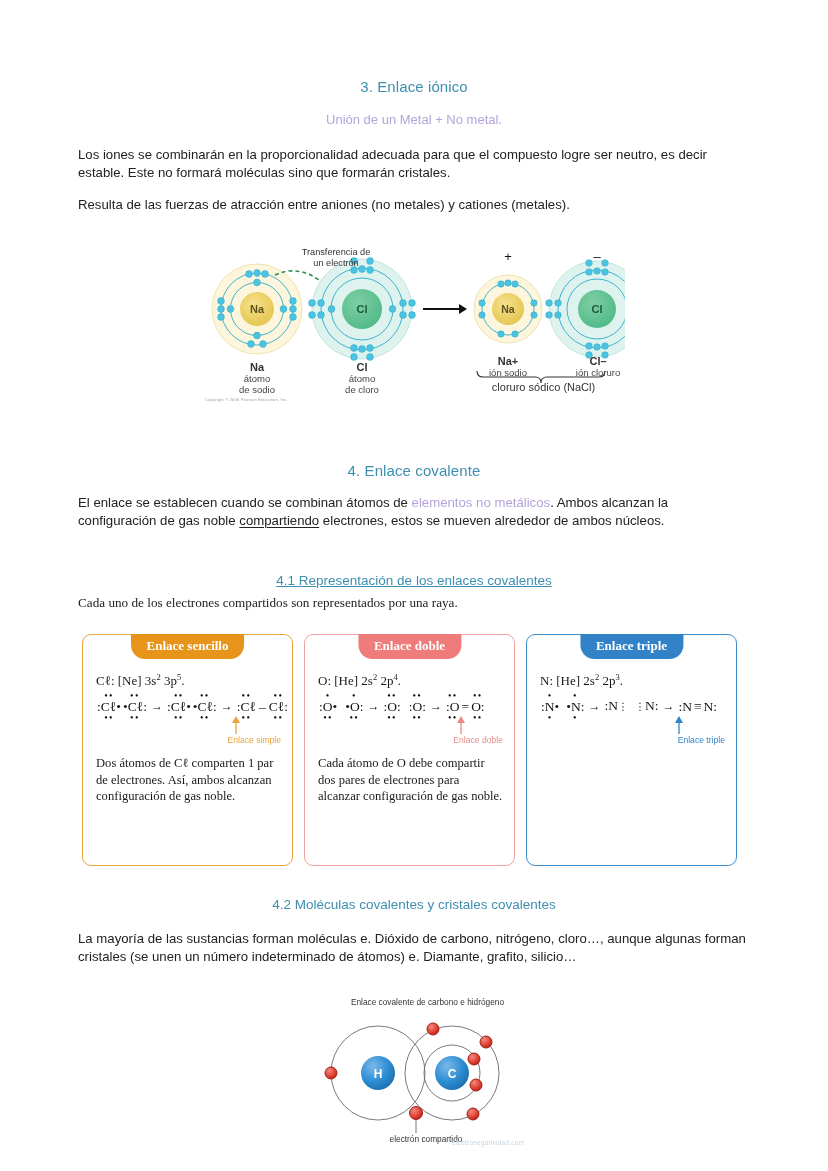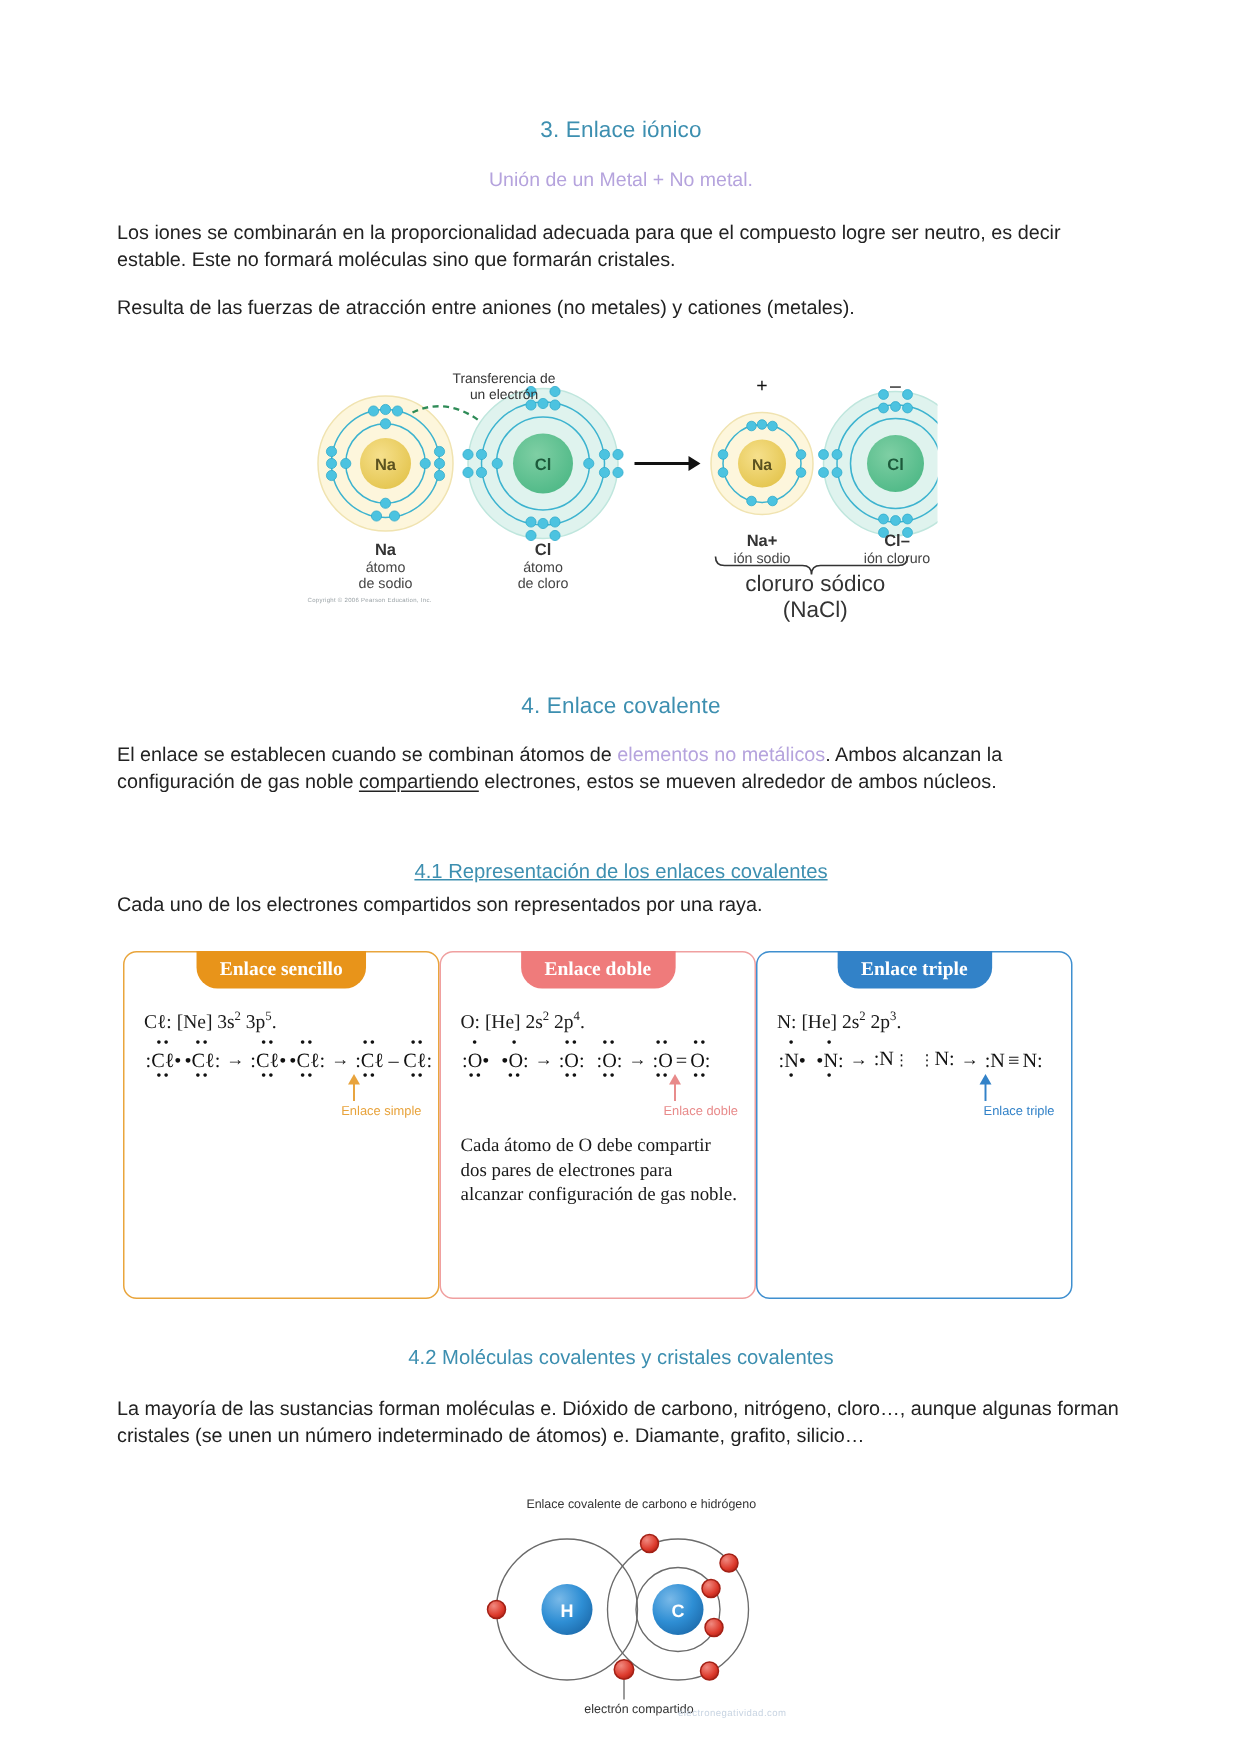--- a/index.html
+++ b/index.html
@@ -32,21 +32,21 @@
   .underline-word{text-decoration:underline;text-decoration-thickness:1px;text-underline-offset:2px;}
 
   
   .nacl-fig{position:absolute;left:205px;top:245px;width:420px;height:165px;}
   .nacl-label{position:absolute;font-family:"Liberation Sans",sans-serif;color:#333;}
   .atom-title{font-weight:bold;font-size:11px;text-align:center;}
   .atom-sub{font-size:9.5px;text-align:center;line-height:11px;color:#444;}
   .copyright{position:absolute;left:0;top:152px;font-size:4px;color:#9aa2a6;letter-spacing:.2px;}
 
   
-  .cards{position:absolute;left:82px;top:634px;width:656px;height:232px;display:flex;}
+  .cards{position:absolute;left:82px;top:634px;width:656px;height:232px;display:flex;gap:11px;}
   .card{
     width:211px;height:232px;box-sizing:border-box;
     border-radius:9px;background:#fff;position:relative;
   }
   .card.single{border:1.4px solid #e9a53c;}
   .card.double{border:1.4px solid #f0a0a0;}
   .card.triple{border:1.4px solid #3f8fcf;}
   .card-header{
     position:absolute;left:50%;transform:translateX(-50%);top:-1px;
     border-bottom-left-radius:14px;border-bottom-right-radius:14px;
@@ -106,21 +106,21 @@
     <p class="body-text" style="position:absolute;left:0;top:196px;width:660px;">Resulta de las fuerzas de atracción entre aniones (no metales) y cationes (metales).</p>
 
     <h2 class="section-heading" style="position:absolute;left:0;top:462px;width:672px;">4. Enlace covalente</h2>
 
     <p class="body-text" style="position:absolute;left:0;top:494px;width:672px;">
       <span>El enlace se establecen cuando se combinan átomos de </span><span class="accent-purple">elementos no metálicos</span><span>. Ambos alcanzan la configuración de gas noble </span><span class="underline-word">compartiendo</span><span> electrones, estos se mueven alrededor de ambos núcleos.</span>
     </p>
 
     <h3 class="sub-heading" style="position:absolute;left:0;top:573px;width:672px;text-decoration:underline;">4.1 Representación de los enlaces covalentes</h3>
 
-    <p class="body-text" style="position:absolute;left:0;top:594px;width:672px;">Cada uno de los electrones compartidos son representados por una raya.</p>
+    <p class="body-text" style="position:absolute;left:0;top:594px;width:672px;font-family:Liberation Serif, serif;">Cada uno de los electrones compartidos son representados por una raya.</p>
 
     <h3 class="sub-heading" style="position:absolute;left:0;top:897px;width:672px;">4.2 Moléculas covalentes y cristales covalentes</h3>
 
     <p class="body-text" style="position:absolute;left:0;top:930px;width:672px;">La mayoría de las sustancias forman moléculas e. Dióxido de carbono, nitrógeno, cloro…, aunque algunas forman cristales (se unen un número indeterminado de átomos) e. Diamante, grafito, silicio…</p>
   </div>
 
   <div class="nacl-fig">
     <svg width="420" height="165" viewBox="0 0 420 165">
       <defs>
         <radialGradient id="naCore" cx="40%" cy="35%" r="70%">
@@ -255,21 +255,21 @@
       <div class="atom-sub">de cloro</div>
     </div>
     <div class="nacl-label" style="left:263px;top:110px;width:80px;">
       <div class="atom-title">Na+</div>
       <div class="atom-sub">ión sodio</div>
     </div>
     <div class="nacl-label" style="left:352px;top:110px;width:82px;">
       <div class="atom-title">Cl–</div>
       <div class="atom-sub">ión cloruro</div>
     </div>
-    <div class="nacl-label" style="left:276px;top:136px;width:125px;text-align:center;font-size:15px;color:#333;">cloruro sódico (NaCl)</div>
+    <div class="nacl-label" style="left:276px;top:136px;width:125px;text-align:center;font-size:11px;color:#333;">cloruro sódico (NaCl)</div>
     <div class="copyright">Copyright © 2006 Pearson Education, Inc.</div>
   </div>
 
   <div class="cards">
 
     <div class="card single">
       <div class="card-header">Enlace sencillo</div>
       <div class="card-body">
         <div class="econf">
           <span>Cℓ:</span>
@@ -286,20 +286,21 @@
           <span class="arrow">→</span>
           <span class="atomgrp"><span class="dots-top">••</span>:Cℓ<span class="dots-bot">••</span></span>
           <span style="padding:0 2px;">–</span>
           <span class="atomgrp"><span class="dots-top">••</span>Cℓ:<span class="dots-bot">••</span></span>
         </div>
         <svg width="186" height="20" style="display:block;margin-top:-2px;">
           <line x1="140" y1="19" x2="140" y2="5" stroke="#e8a33c" stroke-width="1.3"></line>
           <polygon points="140,1 136,8 144,8" fill="#e8a33c"></polygon>
         </svg>
         <div class="bond-note" style="margin-top:0;">Enlace simple</div>
+        <div class="card-desc">Dos átomos de Cℓ comparten 1 par de electrones. Así, ambos alcanzan configuración de gas noble.</div>
       </div>
     </div>
 
     <div class="card double">
       <div class="card-header">Enlace doble</div>
       <div class="card-body">
         <div class="econf">
           <span>O:</span>
           <span>[He]</span>
           2s<sup>2</sup> 2p<sup>4</sup>.

